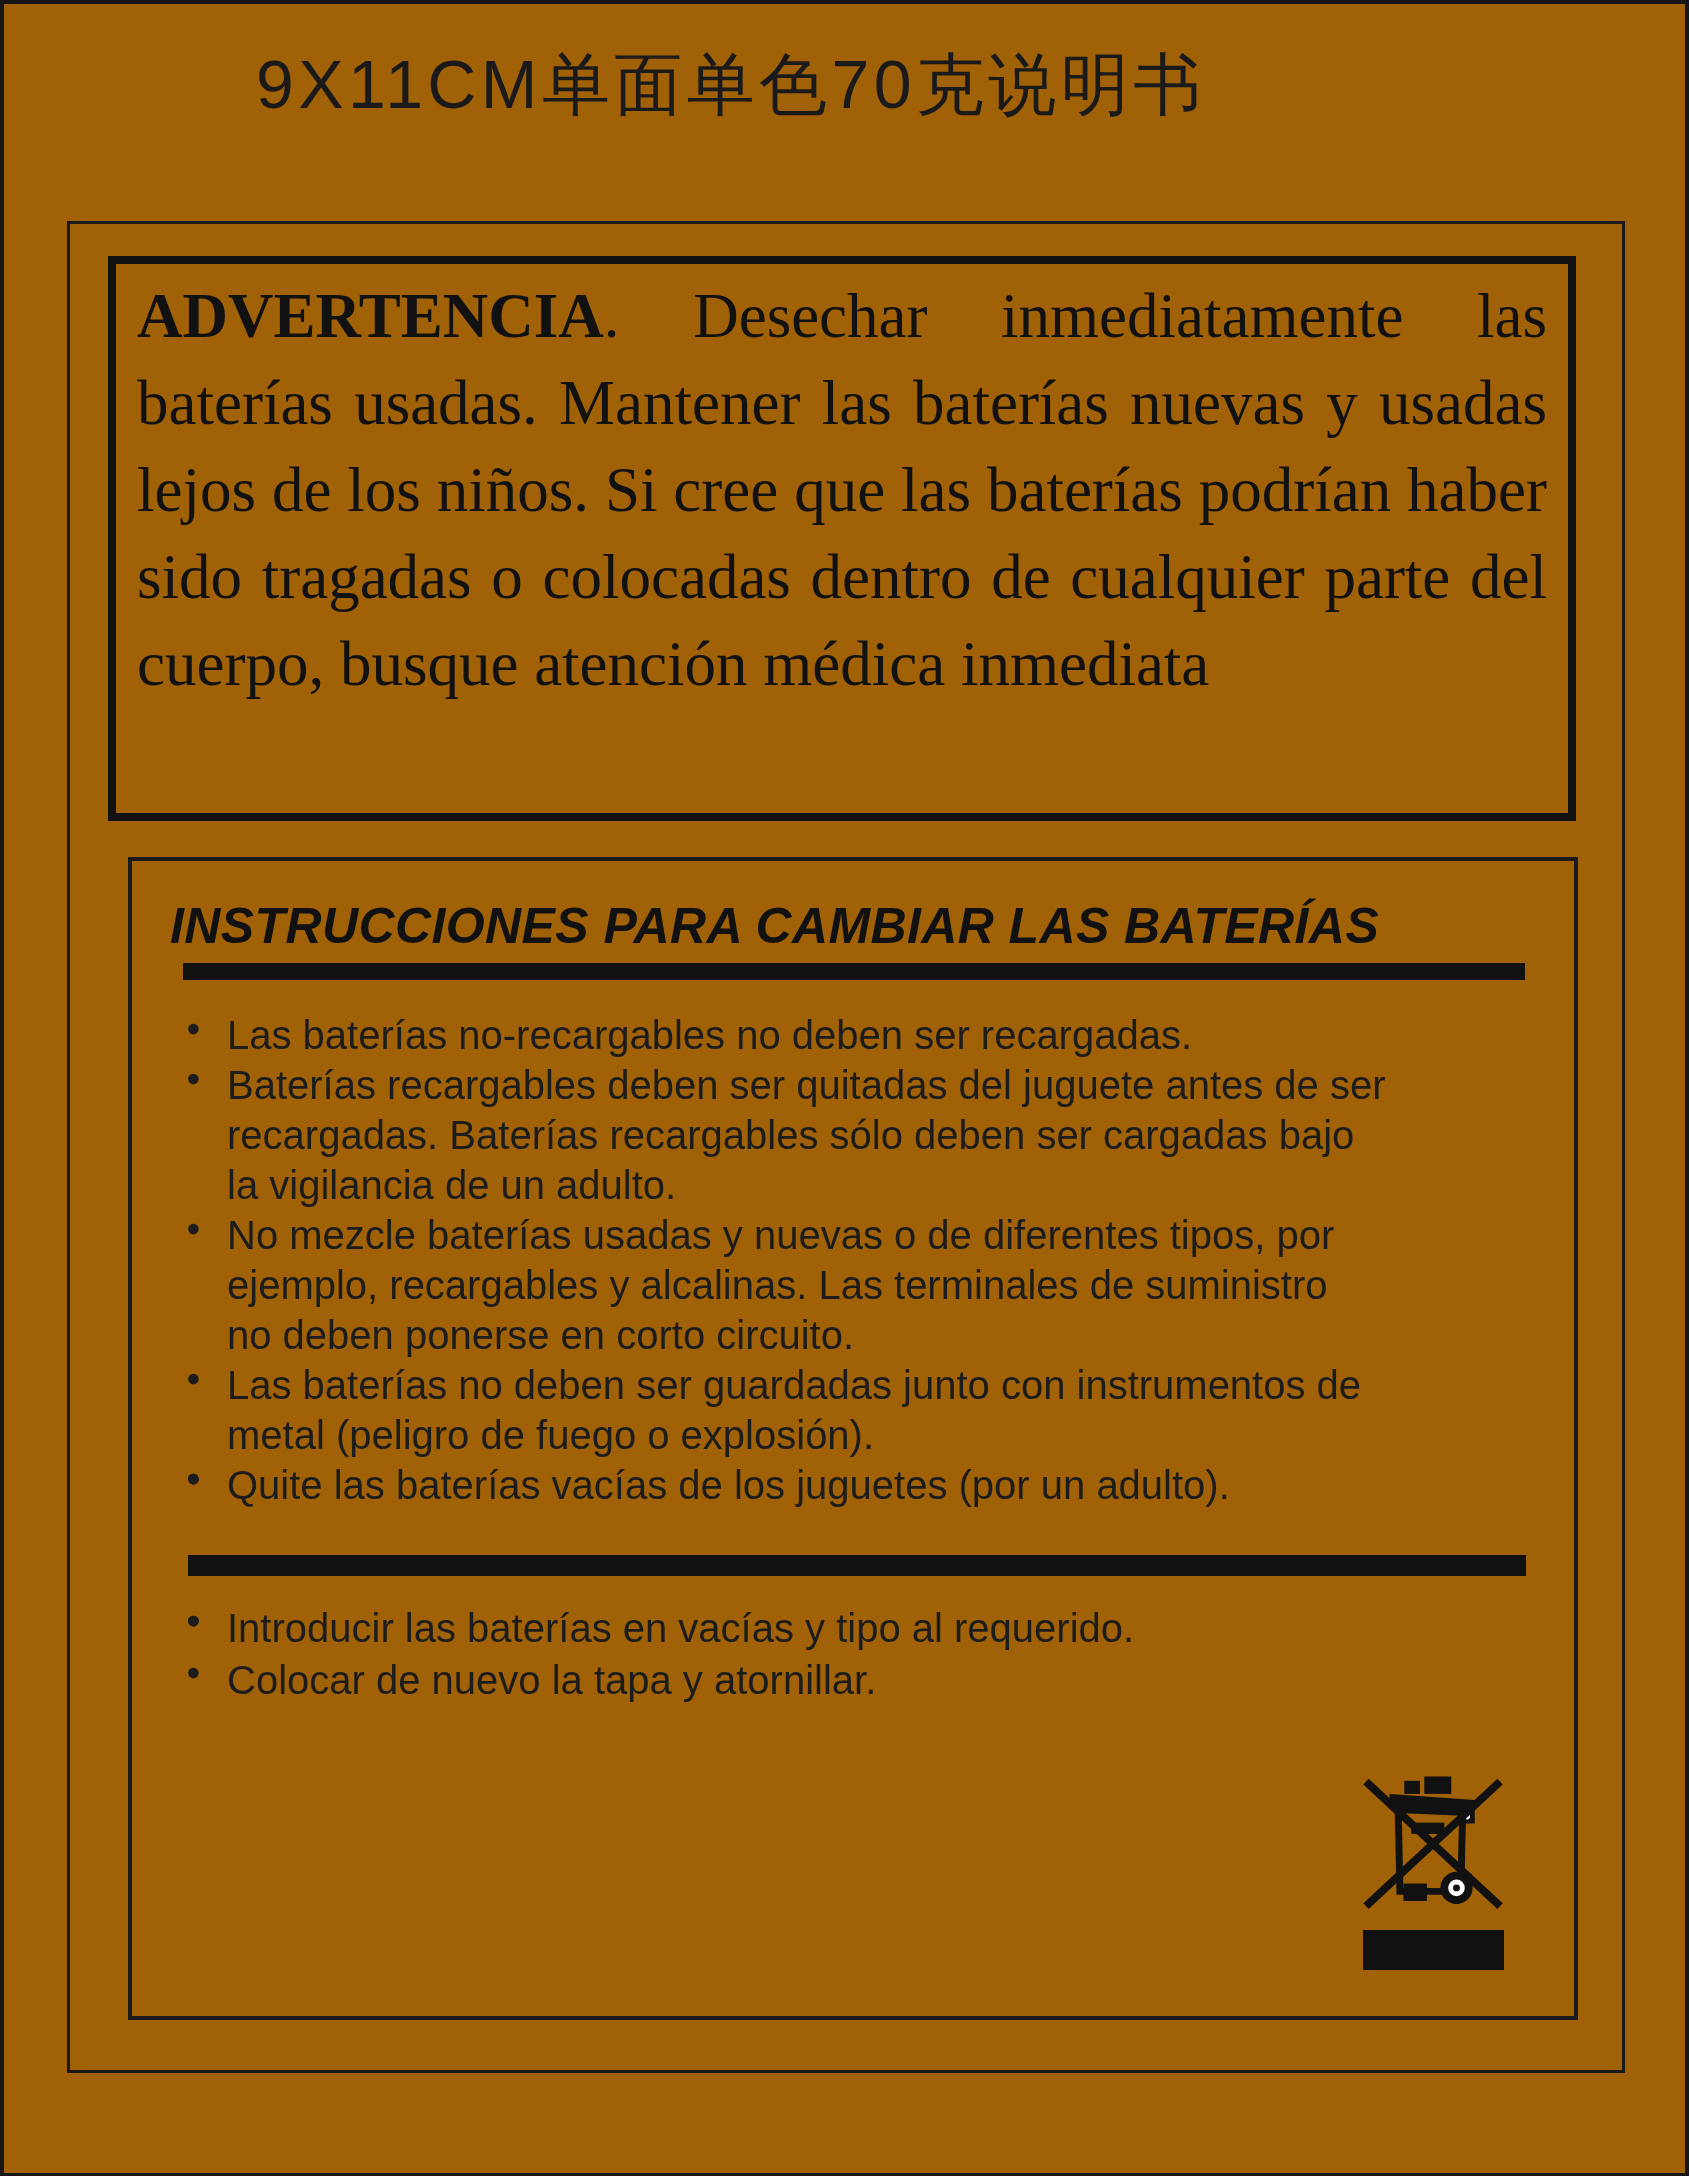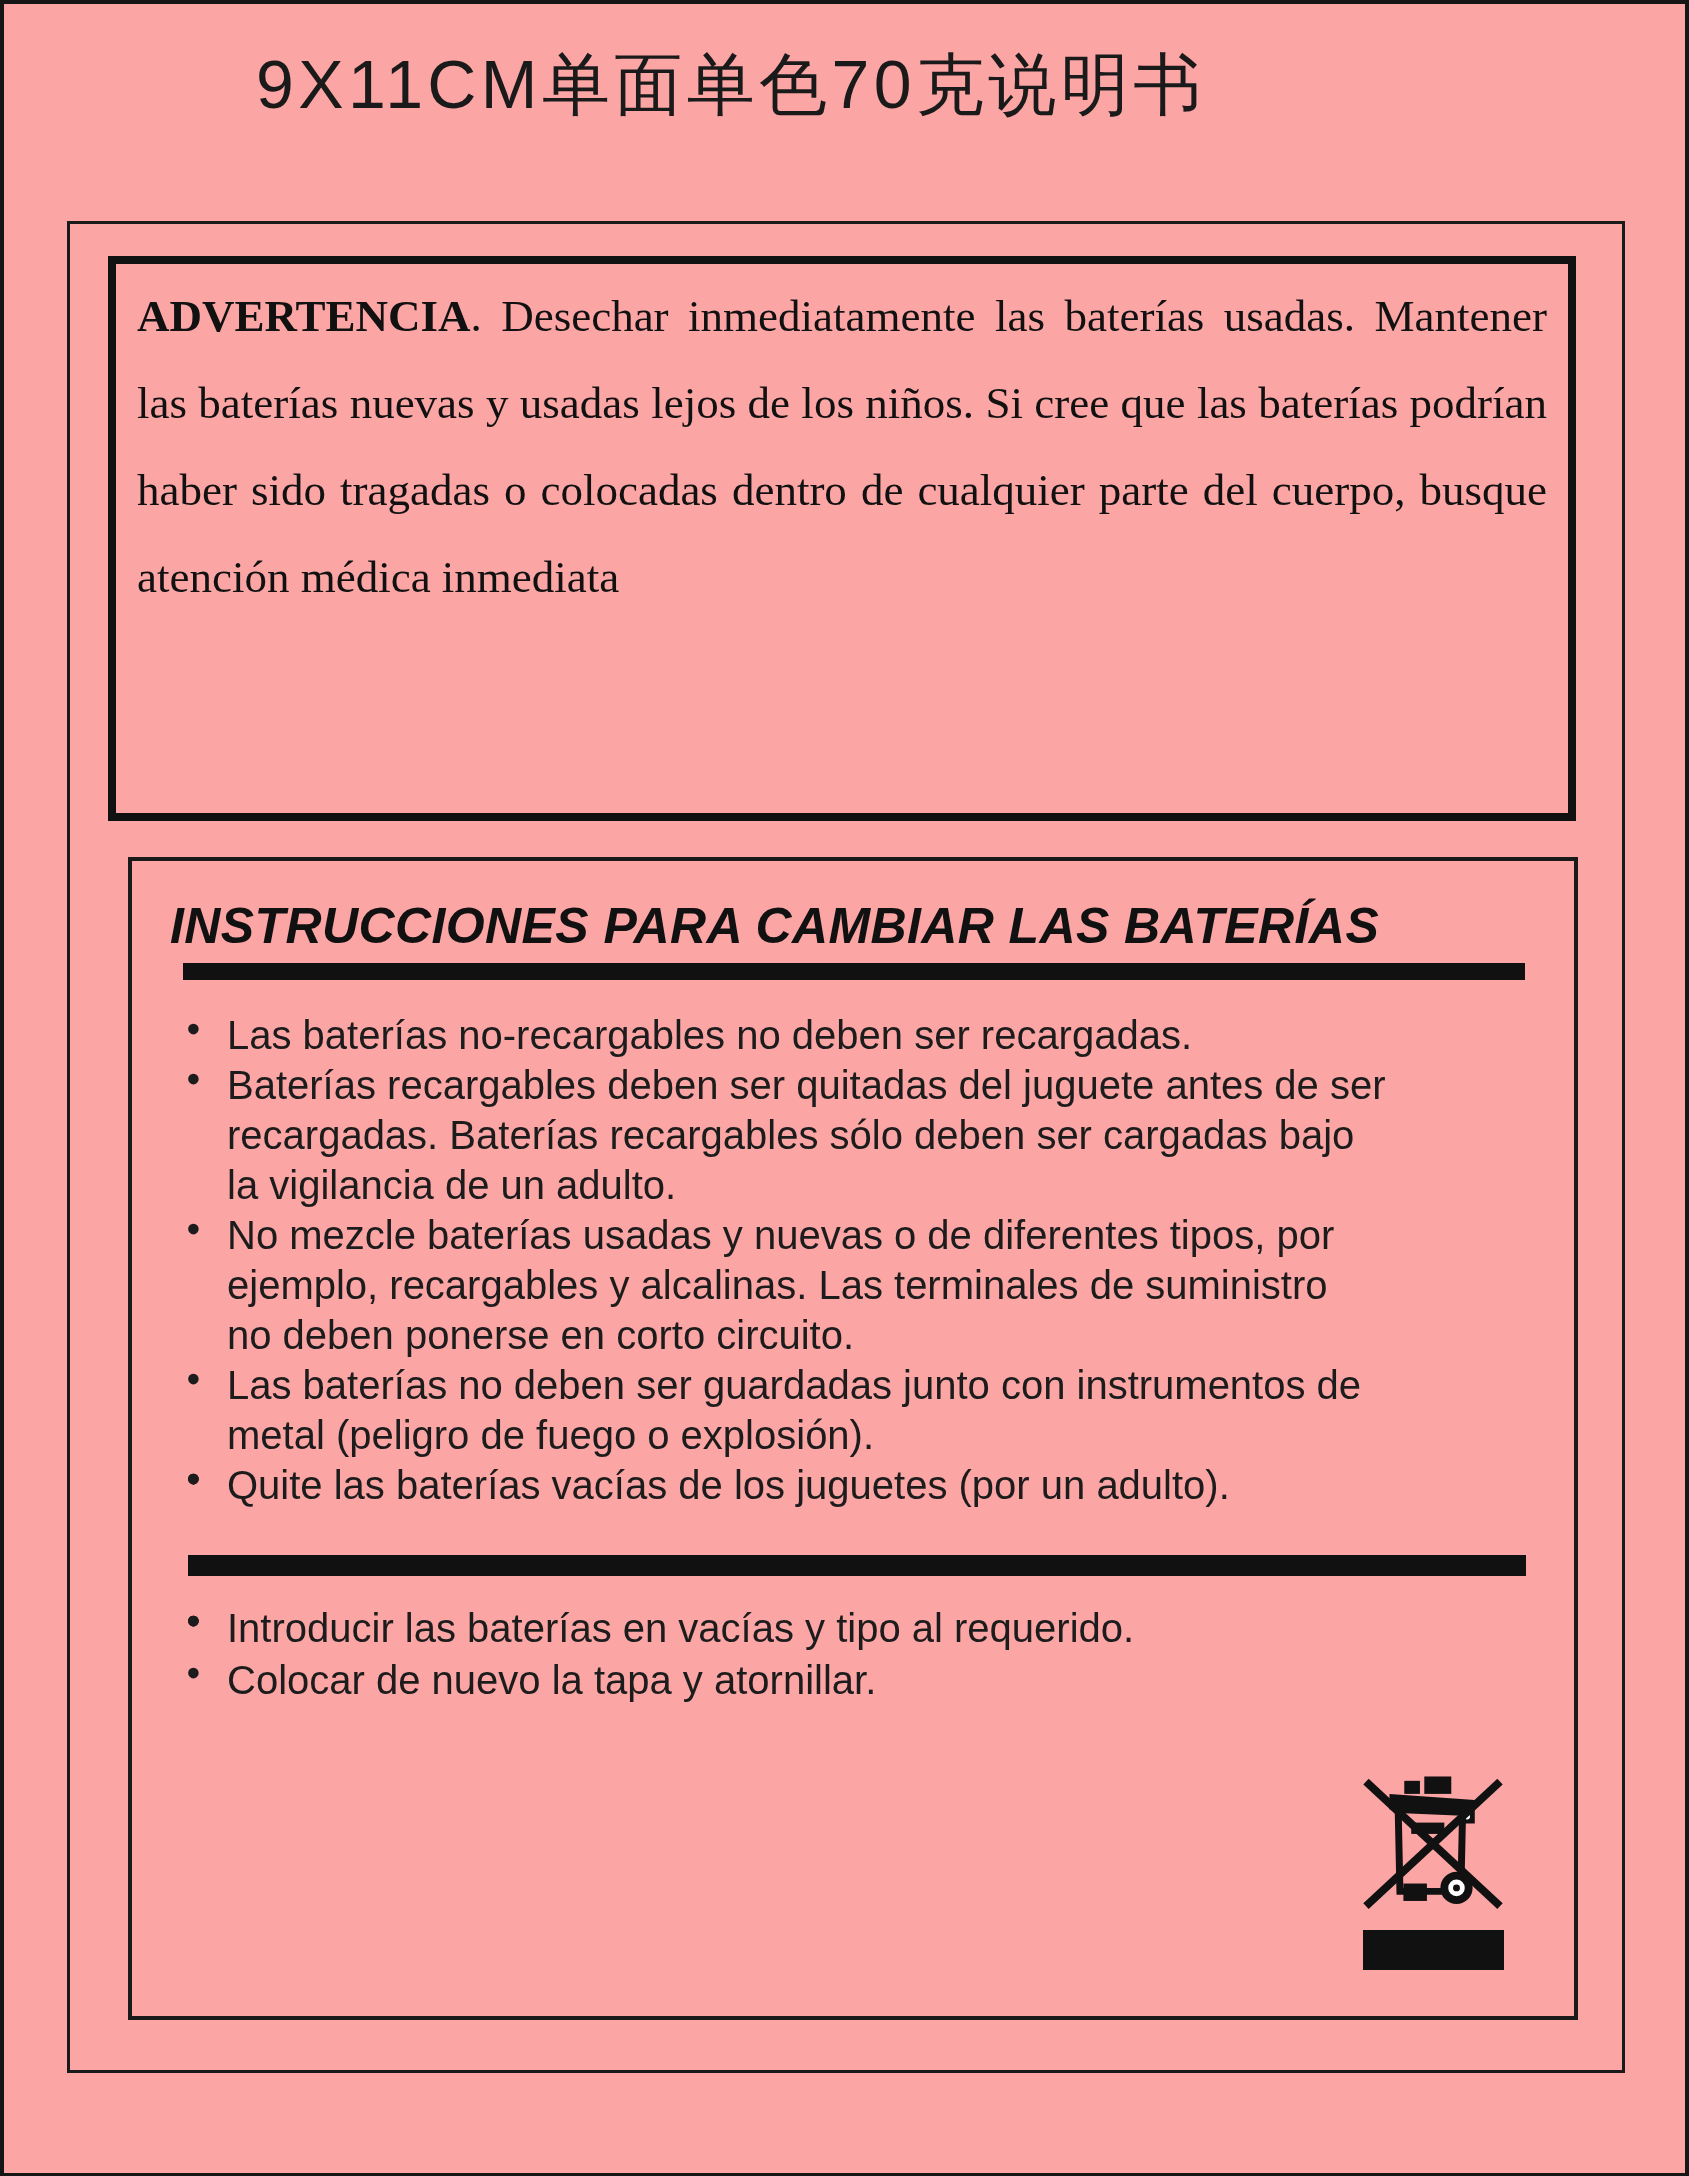--- a/index.html
+++ b/index.html
@@ -4,21 +4,21 @@
 <style>
   html, body {
     margin: 0;
     padding: 0;
     background: #ffffff;
   }
   .page {
     position: relative;
     width: 1689px;
     height: 2177px;
-    background: #fca5a5;
+    background: #a16207;
     border: 4.4px solid #161616;
     box-sizing: border-box;
     overflow: hidden;
     color: #161616;
     font-family: "Liberation Sans", sans-serif;
   }
   
   .doc-title {
     position: absolute;
     left: 252px;
@@ -48,21 +48,21 @@
     top: 252px;
     width: 1468px;
     height: 565px;
     border: 8.7px solid #111111;
     box-sizing: border-box;
     padding: 8.7px 21px 0 21px;
   }
   .warn-text {
     margin: 0;
     font-family: "Liberation Serif", serif;
-    font-size: 45px;
+    font-size: 63px;
     line-height: 87px;
     text-align: justify;
     color: #111111;
   }
   .warn-text b { font-weight: bold; }
   
   .instr-box {
     position: absolute;
     left: 124px;
     top: 853px;

